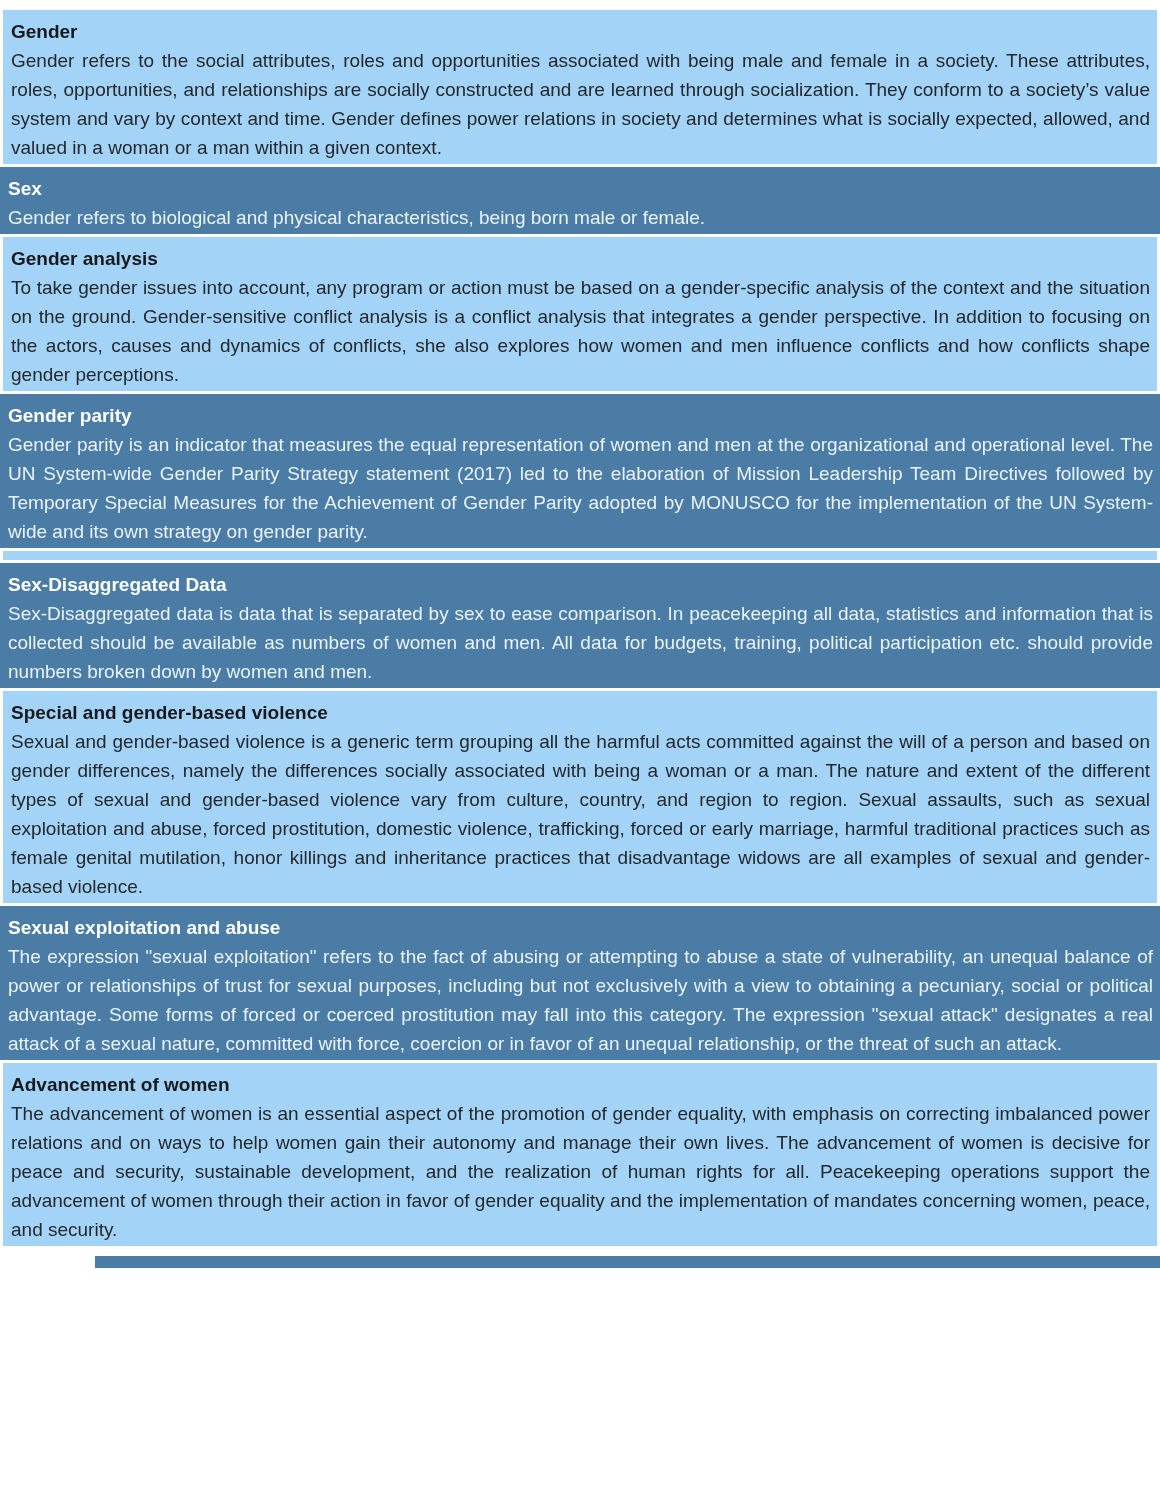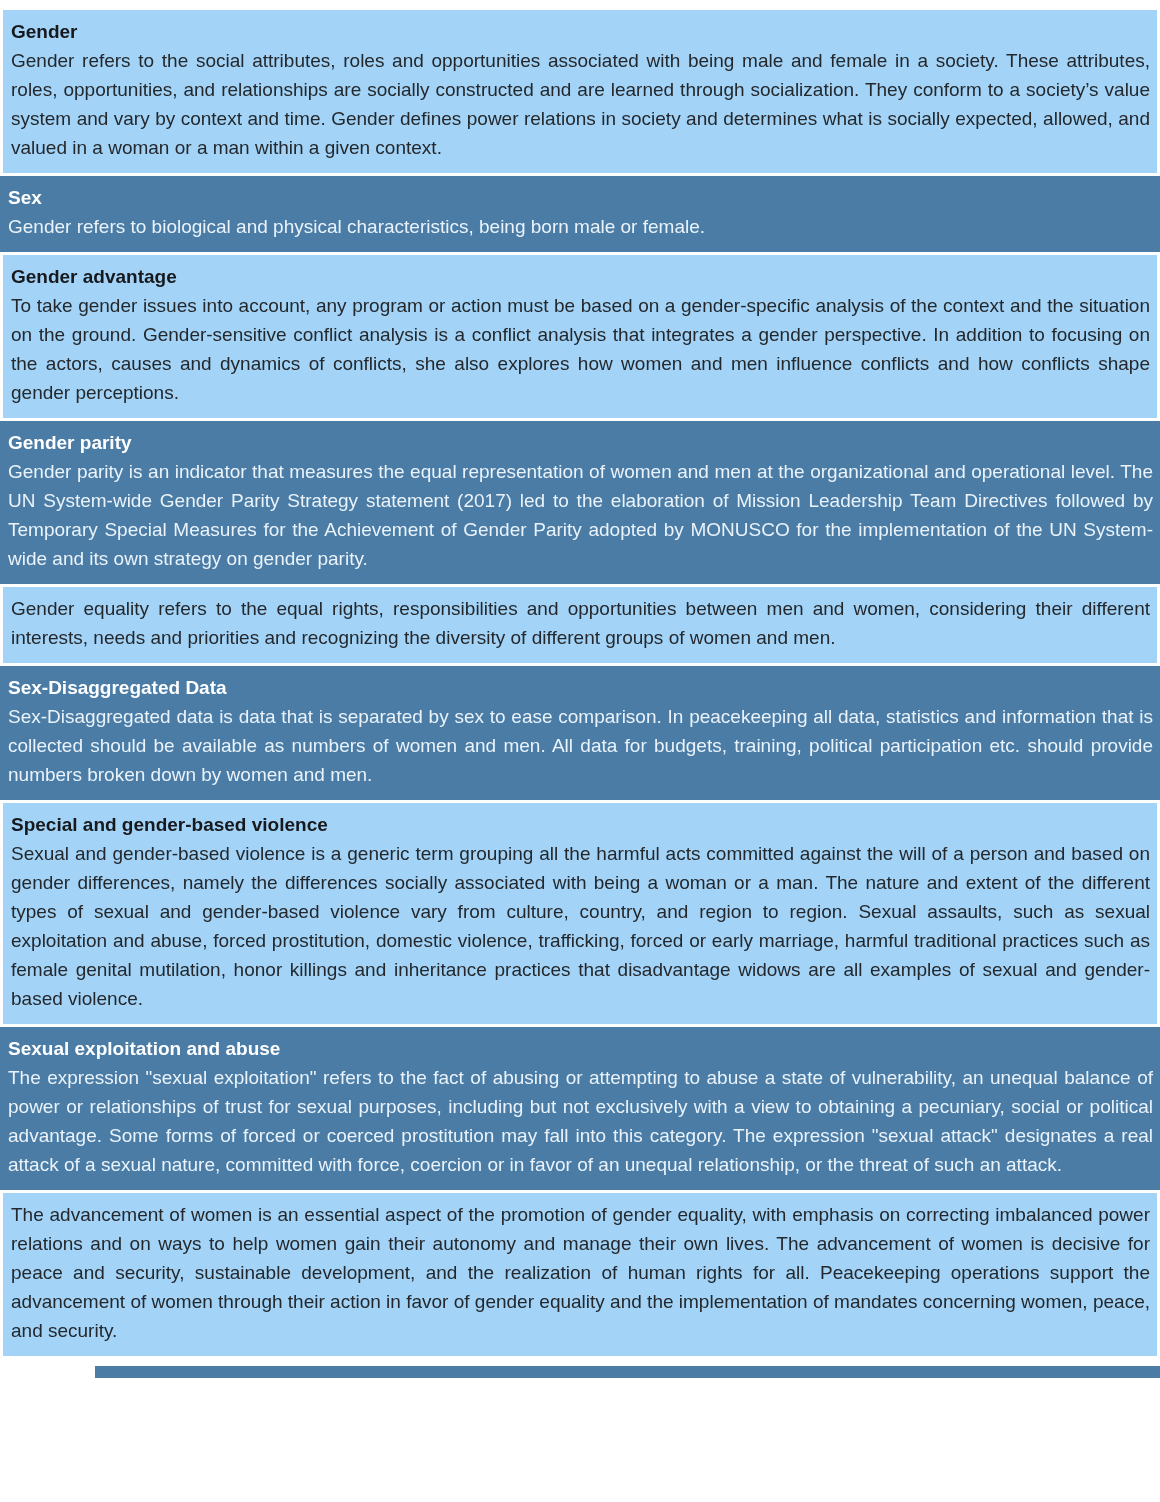--- a/index.html
+++ b/index.html
@@ -20,21 +20,21 @@
   body {
     width: 1160px;
     height: 1502px;
     overflow: hidden;
     font-family: "Liberation Sans", sans-serif;
   }
   .glossary {
     padding-top: 10px;
   }
   .def-row {
-    padding: 7px 7px 11px 8px;
+    padding: 7px 7px 2px 8px;
     margin-bottom: 3px;
     font-size: 19px;
     line-height: 29px;
   }
   .def-row.light {
     background: var(--light-bg);
     color: var(--light-text);
     margin-left: 3px;
     margin-right: 3px;
   }
@@ -70,47 +70,47 @@
     <h2 class="term">Gender</h2>
     <p class="definition">Gender refers to the social attributes, roles and opportunities associated with being male and female in a society. These attributes, roles, opportunities, and relationships are socially constructed and are learned through socialization. They conform to a society’s value system and vary by context and time. Gender defines power relations in society and determines what is socially expected, allowed, and valued in a woman or a man within a given context.</p>
   </section>
 
   <section class="def-row dark">
     <h2 class="term">Sex</h2>
     <p class="definition">Gender refers to biological and physical characteristics, being born male or female.</p>
   </section>
 
   <section class="def-row light">
-    <h2 class="term">Gender advantage</h2>
+    <h2 class="term">Gender analysis</h2>
     <p class="definition">To take gender issues into account, any program or action must be based on a gender-specific analysis of the context and the situation on the ground. Gender-sensitive conflict analysis is a conflict analysis that integrates a gender perspective. In addition to focusing on the actors, causes and dynamics of conflicts, she also explores how women and men influence conflicts and how conflicts shape gender perceptions.</p>
   </section>
 
   <section class="def-row dark">
     <h2 class="term">Gender parity</h2>
     <p class="definition">Gender parity is an indicator that measures the equal representation of women and men at the organizational and operational level. The UN System-wide Gender Parity Strategy statement (2017) led to the elaboration of Mission Leadership Team Directives followed by Temporary Special Measures for the Achievement of Gender Parity adopted by MONUSCO for the implementation of the UN System-wide and its own strategy on gender parity.</p>
   </section>
 
   <section class="def-row light">
-    <p class="definition">Gender equality refers to the equal rights, responsibilities and opportunities between men and women, considering their different interests, needs and priorities and recognizing the diversity of different groups of women and men.</p>
   </section>
 
   <section class="def-row dark">
     <h2 class="term">Sex-Disaggregated Data</h2>
     <p class="definition">Sex-Disaggregated data is data that is separated by sex to ease comparison. In peacekeeping all data, statistics and information that is collected should be available as numbers of women and men. All data for budgets, training, political participation etc. should provide numbers broken down by women and men.</p>
   </section>
 
   <section class="def-row light">
     <h2 class="term">Special and gender-based violence</h2>
     <p class="definition">Sexual and gender-based violence is a generic term grouping all the harmful acts committed against the will of a person and based on gender differences, namely the differences socially associated with being a woman or a man. The nature and extent of the different types of sexual and gender-based violence vary from culture, country, and region to region. Sexual assaults, such as sexual exploitation and abuse, forced prostitution, domestic violence, trafficking, forced or early marriage, harmful traditional practices such as female genital mutilation, honor killings and inheritance practices that disadvantage widows are all examples of sexual and gender-based violence.</p>
   </section>
 
   <section class="def-row dark">
     <h2 class="term">Sexual exploitation and abuse</h2>
     <p class="definition">The expression "sexual exploitation" refers to the fact of abusing or attempting to abuse a state of vulnerability, an unequal balance of power or relationships of trust for sexual purposes, including but not exclusively with a view to obtaining a pecuniary, social or political advantage. Some forms of forced or coerced prostitution may fall into this category. The expression "sexual attack" designates a real attack of a sexual nature, committed with force, coercion or in favor of an unequal relationship, or the threat of such an attack.</p>
   </section>
 
   <section class="def-row light">
+    <h2 class="term">Advancement of women</h2>
     <p class="definition">The advancement of women is an essential aspect of the promotion of gender equality, with emphasis on correcting imbalanced power relations and on ways to help women gain their autonomy and manage their own lives. The advancement of women is decisive for peace and security, sustainable development, and the realization of human rights for all. Peacekeeping operations support the advancement of women through their action in favor of gender equality and the implementation of mandates concerning women, peace, and security.</p>
   </section>
 
   <div class="next-section-partial"></div>
 
 </div>
 
 </body></html>

